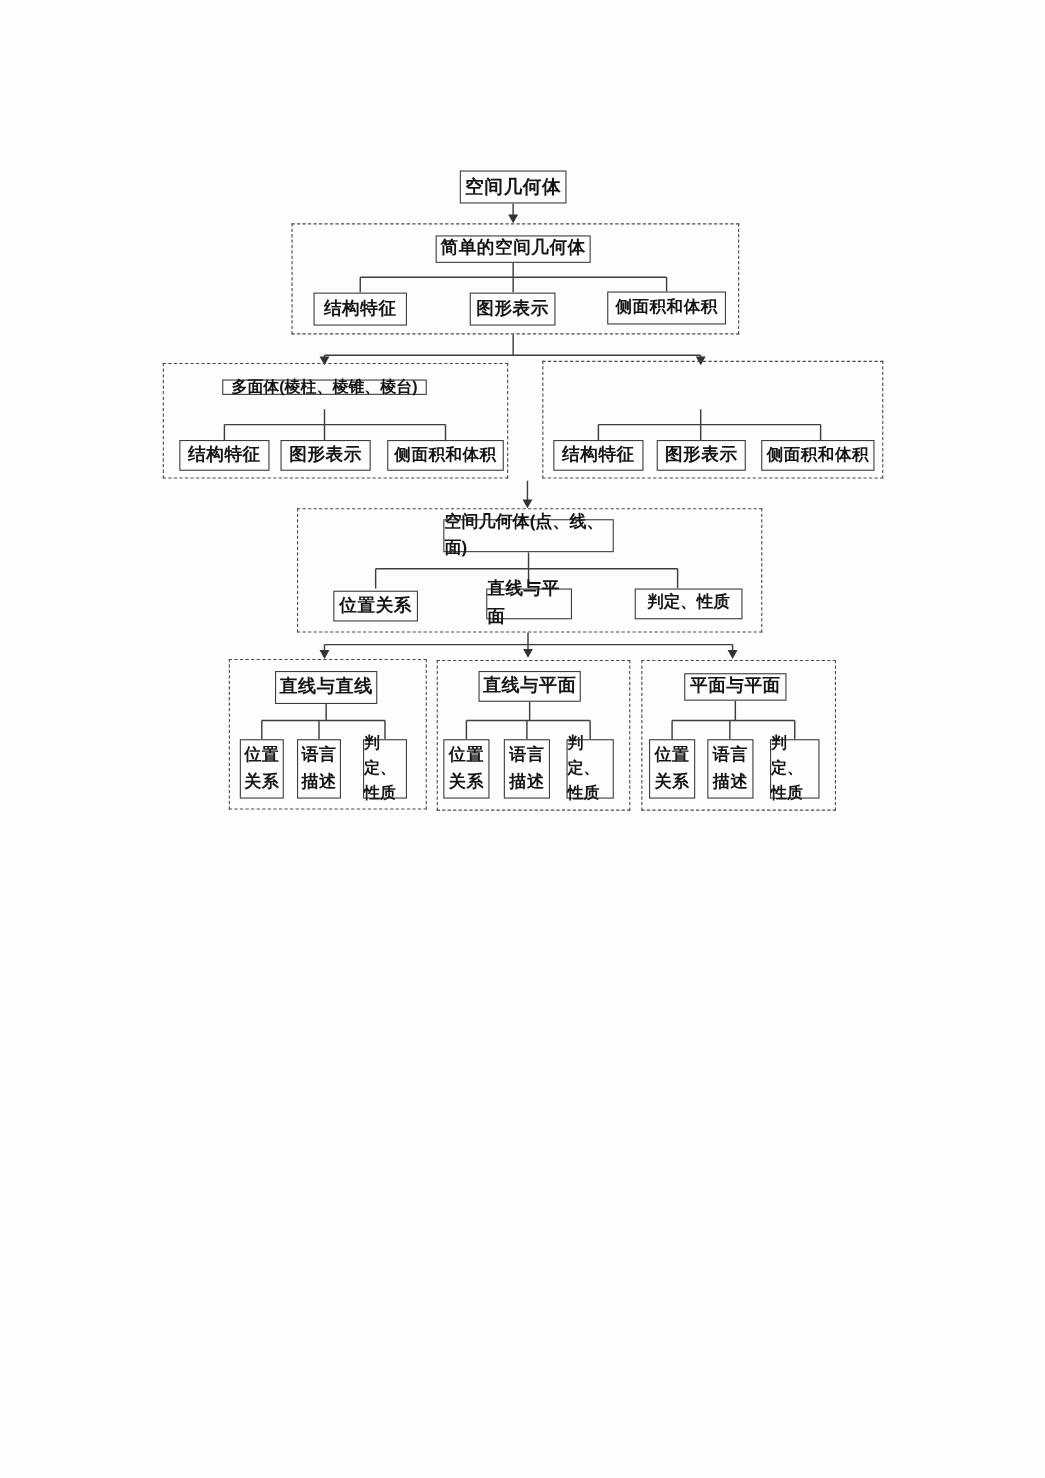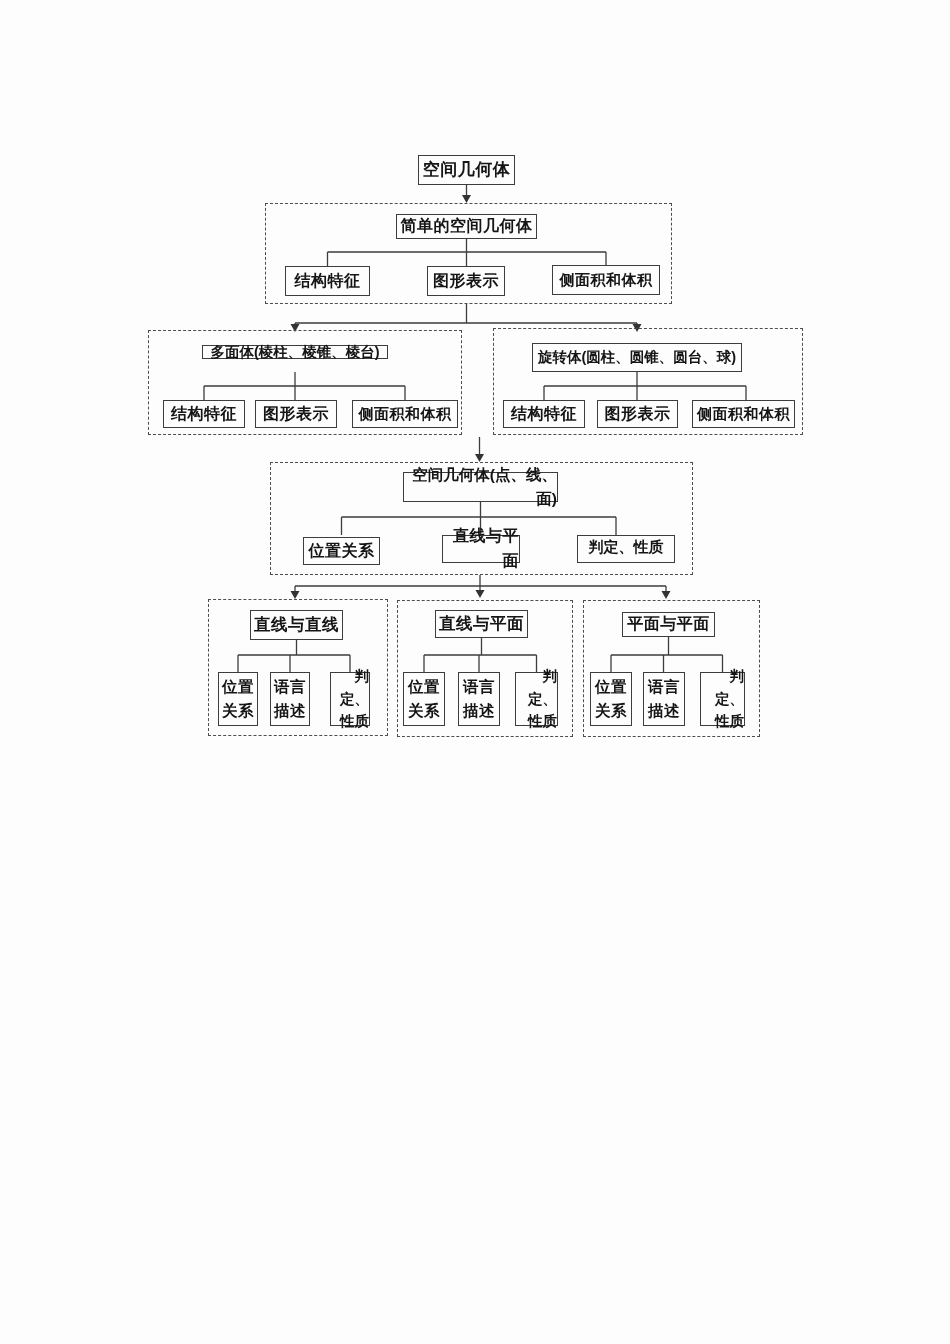--- a/index.html
+++ b/index.html
@@ -5,21 +5,21 @@
   html,body{margin:0;padding:0;background:#ffffff;}
   .page{
     position:relative;width:950px;height:1344px;background:#fdfdfd;
     font-family:"Liberation Sans","DejaVu Sans",sans-serif;overflow:hidden;
   }
   .wires{position:absolute;left:0;top:0;pointer-events:none;}
   .node{
     position:absolute;box-sizing:border-box;border:1.4px solid #3d3d3d;
     background:#fdfdfd;color:#151515;font-weight:700;
     display:flex;align-items:center;justify-content:center;
-    text-align:right;white-space:pre-line;letter-spacing:0.5px;
+    text-align:left;white-space:pre-line;letter-spacing:0.5px;
     line-height:1.55;
   }
   .group{
     position:absolute;box-sizing:border-box;border:1.4px dashed #4d4d4d;
     background:transparent;
   }
 </style>
 </head>
 <body>
 
@@ -74,21 +74,20 @@
   <div class="node" style="left:396px;top:214px;width:141px;height:25px;font-size:16px;">简单的空间几何体</div>
   <div class="node" style="left:285px;top:266px;width:85px;height:30px;font-size:16px;">结构特征</div>
   <div class="node" style="left:427px;top:266px;width:78px;height:30px;font-size:16px;">图形表示</div>
   <div class="node" style="left:552px;top:265px;width:108px;height:30px;font-size:15px;">侧面积和体积</div>
 
   <div class="node" style="left:202px;top:345px;width:186px;height:14px;font-size:14.5px;letter-spacing:0;">多面体(棱柱、棱锥、棱台)</div>
   <div class="node" style="left:163px;top:400px;width:82px;height:28px;font-size:16px;">结构特征</div>
   <div class="node" style="left:255px;top:400px;width:82px;height:28px;font-size:16px;">图形表示</div>
   <div class="node" style="left:352px;top:400px;width:106px;height:28px;font-size:15px;">侧面积和体积</div>
 
-  <div class="node" style="left:532px;top:343px;width:210px;height:29px;font-size:14.5px;letter-spacing:0;">旋转体(圆柱、圆锥、圆台、球)</div>
   <div class="node" style="left:503px;top:400px;width:82px;height:28px;font-size:16px;">结构特征</div>
   <div class="node" style="left:597px;top:400px;width:81px;height:28px;font-size:16px;">图形表示</div>
   <div class="node" style="left:692px;top:400px;width:103px;height:28px;font-size:15px;">侧面积和体积</div>
 
   <div class="node" style="left:403px;top:472px;width:155px;height:30px;font-size:15.5px;letter-spacing:0;">空间几何体(点、线、面)</div>
   <div class="node" style="left:303px;top:537px;width:77px;height:28px;font-size:16px;">位置关系</div>
   <div class="node" style="left:442px;top:535px;width:78px;height:28px;font-size:16px;">直线与平面</div>
   <div class="node" style="left:577px;top:535px;width:98px;height:28px;font-size:15px;letter-spacing:0;font-family:Liberation Mono, monospace;">判定、性质</div>
 
   <div class="node" style="left:250px;top:610px;width:93px;height:30px;font-size:16.5px;">直线与直线</div>

